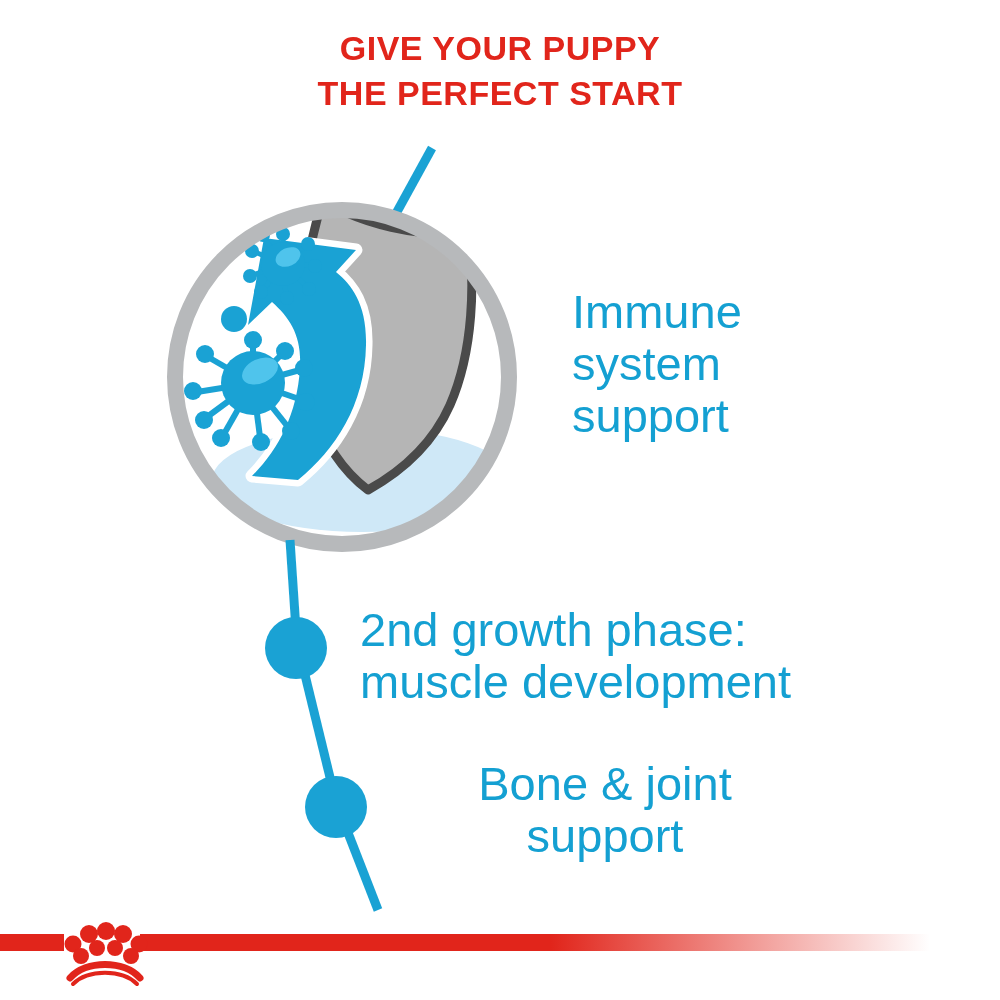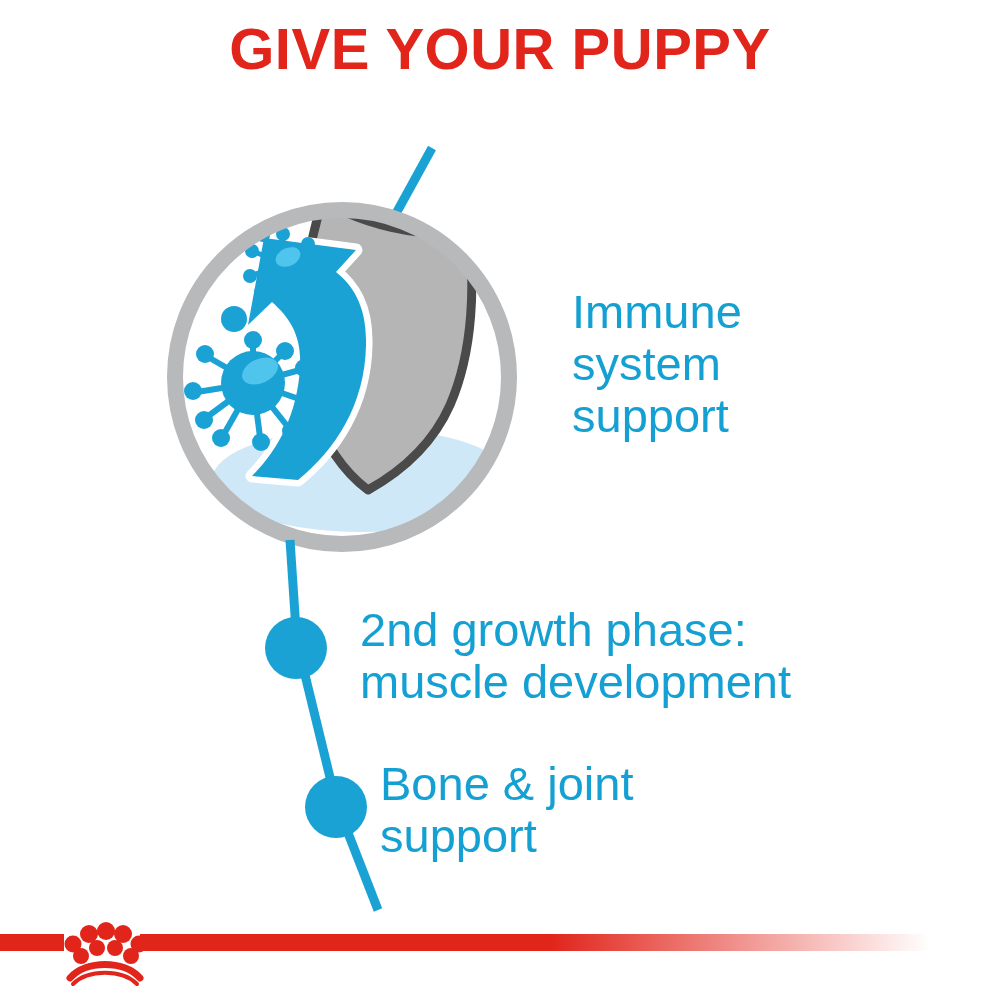--- a/index.html
+++ b/index.html
@@ -22,21 +22,21 @@
 
   
   #headline {
     position: absolute;
     left: 0;
     top: 26px;
     width: 1000px;
     text-align: center;
     color: #E1251B;
     font-weight: bold;
-    font-size: 58px;
+    font-size: 34px;
     line-height: 45px;
     letter-spacing: 0.5px;
     text-transform: uppercase;
     font-family: "Liberation Sans", sans-serif;
   }
   #headline .hl-line { display: block; white-space: pre; }
 
   
   #illustration {
     position: absolute;
@@ -64,21 +64,21 @@
   }
   #benefit-1 {
     left: 360px;
     top: 604px;
     width: 640px;
   }
   #benefit-2 {
     left: 380px;
     top: 758px;
     width: 450px;
-    text-align: left;
+    text-align: center;
   }
 
   
   #footer {
     position: absolute;
     left: 0;
     bottom: 0;
     width: 1000px;
     height: 100px;
   }
@@ -106,20 +106,21 @@
     height: 90px;
   }
 </style>
 </head>
 <body>
 
 <div id="page">
 
   <div id="headline">
     <span class="hl-line">GIVE YOUR PUPPY</span>
+    <span class="hl-line">THE PERFECT START</span>
   </div>
 
   <svg id="illustration" viewBox="0 0 440 470">
 
     <line x1="263" y1="99" x2="302" y2="28" stroke="#1AA2D4" stroke-width="9"></line>
 
     <defs>
       <clipPath id="circClip">
         <circle cx="212" cy="257" r="160"></circle>
       </clipPath>

